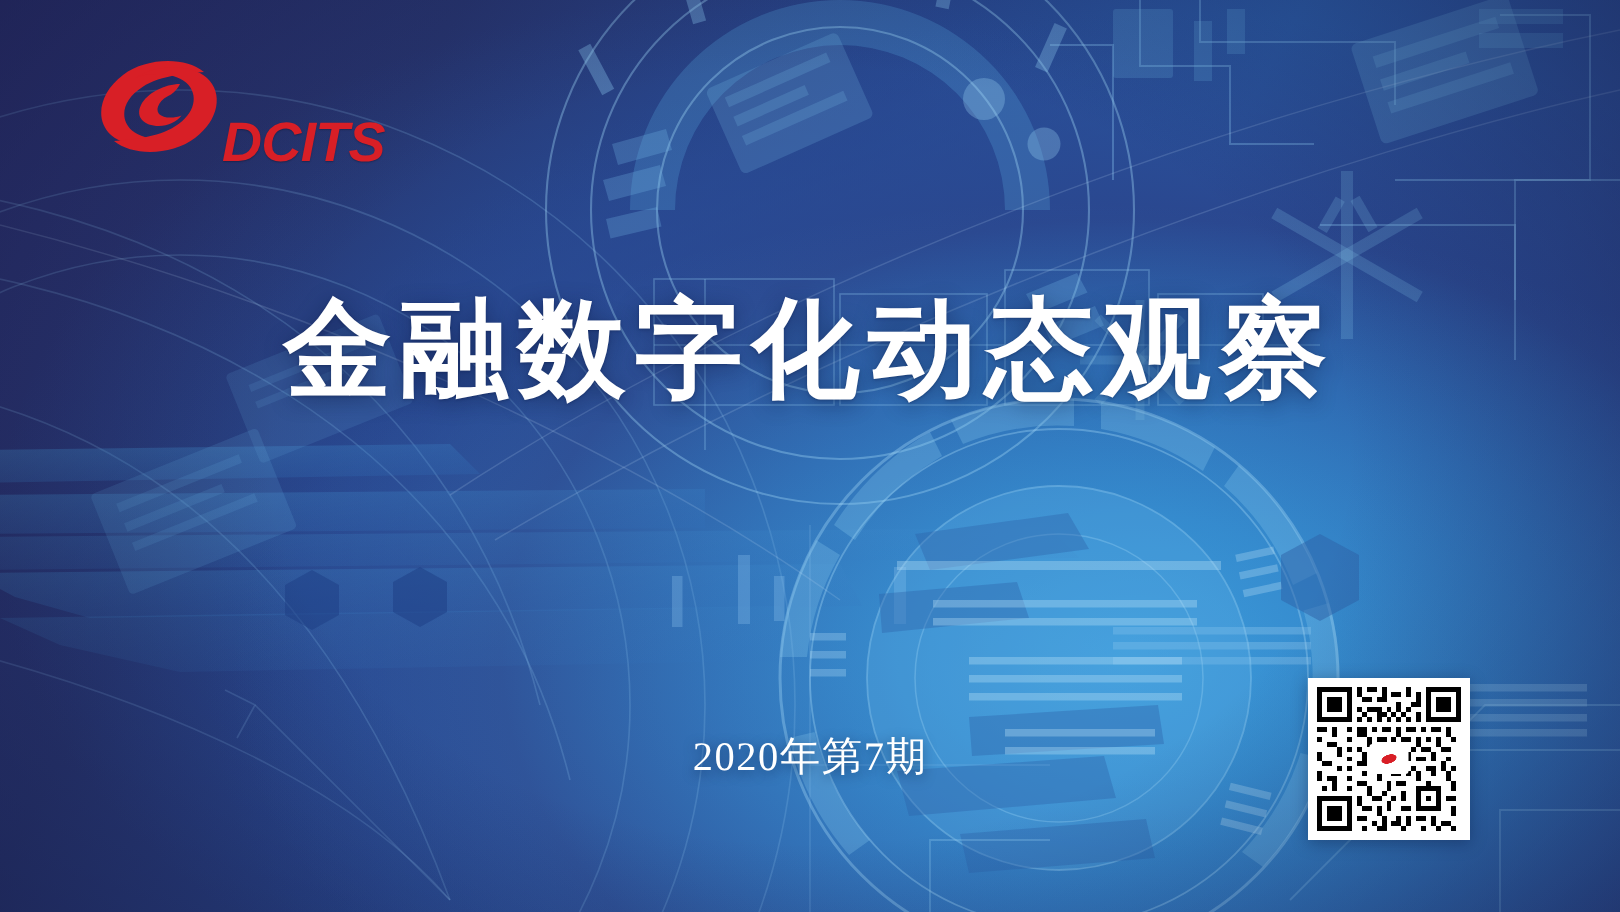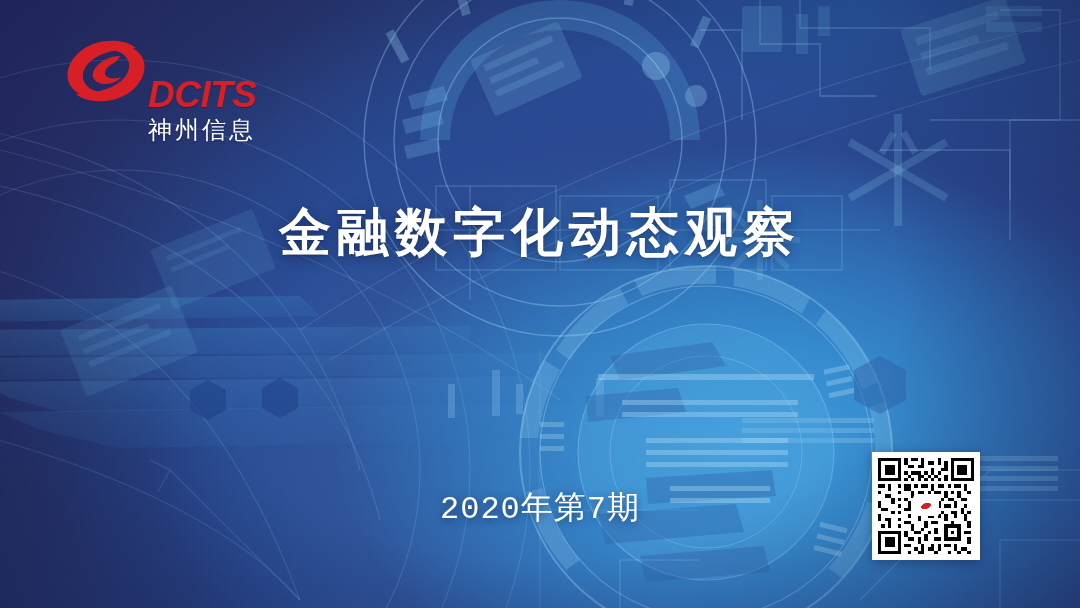--- a/index.html
+++ b/index.html
@@ -40,21 +40,21 @@
     font-size:24px;color:#ffffff;letter-spacing:3px;line-height:30px;
     font-family:"DejaVu Sans","Liberation Sans",sans-serif;
     text-shadow:0 1px 2px rgba(10,20,60,0.5);
   }
 
   
   .title{
     position:absolute;left:0;right:0;top:186px;
     text-align:center;
     font-family:"DejaVu Sans","Liberation Sans",sans-serif;
-    font-size:52px;font-weight:bold;color:#ffffff;
+    font-size:72px;font-weight:bold;color:#ffffff;
     letter-spacing:6px;line-height:92px;
     text-shadow:0 3px 14px rgba(8,20,60,0.45), 0 1px 2px rgba(8,20,60,0.35);
   }
 
   
   .tagrow{
     position:absolute;left:0;right:0;top:338px;height:34px;
     display:flex;align-items:center;justify-content:center;
   }
   .tag-line{
@@ -67,22 +67,22 @@
     font-size:23px;font-weight:bold;color:#58e2ea;
     letter-spacing:0.5px;
     text-shadow:0 1px 6px rgba(10,40,90,0.55);
   }
   .tag-gap{width:58px;}
 
   
   .issue{
     position:absolute;left:0;right:0;top:486px;
     text-align:center;
-    font-family:Liberation Mono, monospace;
-    font-size:32px;color:#ffffff;letter-spacing:1px;
+    font-family:Liberation Serif, serif;
+    font-size:27px;color:#ffffff;letter-spacing:1px;
     text-shadow:0 2px 8px rgba(8,22,60,0.55);
   }
 
   
   .qr{
     position:absolute;left:872px;top:452px;
     width:108px;height:108px;
     background:#ffffff;padding:6px;box-sizing:border-box;
     box-shadow:0 2px 10px rgba(5,15,50,0.35);
   }
@@ -358,21 +358,20 @@
         <path d="M72 12 C 60 2, 34 2, 18 14 C 2 26, -1 44, 10 54 C 20 63, 42 64, 58 54
                  C 49 58, 32 58, 24 51 C 15 43, 18 30, 31 22 C 43 14, 61 13, 72 12 Z"></path>
         <path d="M12 58 C 24 68, 50 68, 66 56 C 82 44, 85 26, 74 16 C 64 7, 42 6, 26 16
                  C 35 12, 52 12, 60 19 C 69 27, 66 40, 53 48 C 41 56, 23 57, 12 58 Z"></path>
         <path d="M56 20 C 46 20, 34 26, 30 34 C 26 42, 32 48, 42 48 C 48 48, 54 45, 57 41
                  C 52 43, 45 43, 42 40 C 39 36, 43 30, 50 27 C 53 25, 55 22, 56 20 Z"></path>
       </g>
     </svg>
     <div class="logo-text">
       <div class="logo-dcits">DCITS</div>
-      <div class="logo-cn">神州信息</div>
     </div>
   </div>
 
   <div class="title">金融数字化动态观察</div>
 
 
   <div class="issue">2020年第7期</div>
 
   <div class="qr">
     <svg viewBox="0 0 29 29" shape-rendering="crispEdges">

